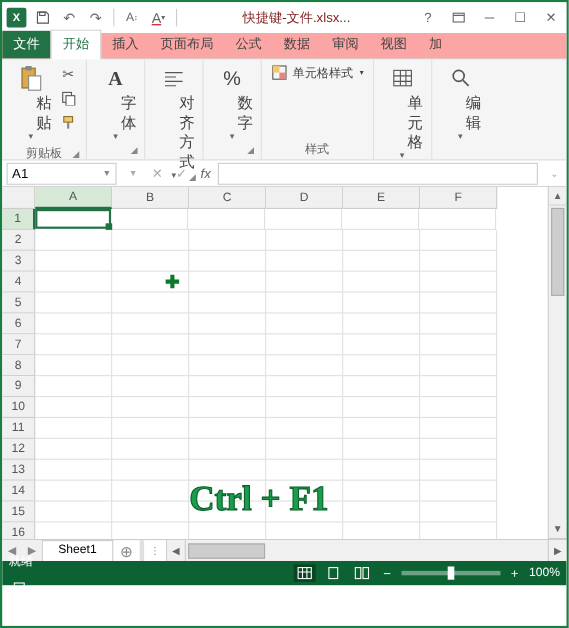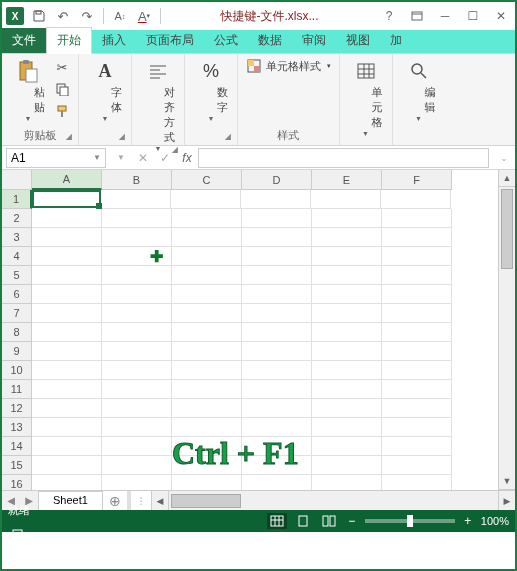--- a/index.html
+++ b/index.html
@@ -9,35 +9,35 @@
 .titlebar { height: 28px; background: #fff; display: flex; align-items: center; font-size: 11px; color: #444; }
 .titlebar .app-icon { width: 18px; height: 18px; margin: 0 4px; background: #217346; border-radius: 2px; display: flex; align-items: center; justify-content: center; color: #fff; font-size: 10px; font-weight: bold; }
 .qat { display: flex; align-items: center; gap: 2px; }
 .qat-btn { width: 22px; height: 22px; display: flex; align-items: center; justify-content: center; color: #666; cursor: pointer; font-size: 13px; }
 .qat-sep { width: 1px; height: 16px; background: #ccc; margin: 0 3px; }
 .title-text { flex: 1; text-align: center; color: #7f1d1d; font-size: 12px; }
 .win-btns { display: flex; }
 .win-btn { width: 28px; height: 22px; display: flex; align-items: center; justify-content: center; color: #666; cursor: pointer; font-size: 12px; }
 
 
-.tabs { height: 24px; background: #5eead4; display: flex; align-items: flex-end; font-size: 12px; border-bottom: 1px solid #d4d4d4; }
+.tabs { height: 24px; background: #fca5a5; display: flex; align-items: flex-end; font-size: 12px; border-bottom: 1px solid #d4d4d4; }
 .tab { padding: 4px 10px; color: #444; cursor: pointer; }
 .tab.file { background: #217346; color: #fff; }
 .tab.active { background: #fff; border: 1px solid #d4d4d4; border-bottom: 1px solid #fff; margin-bottom: -1px; color: #217346; }
 .tab.partial { padding-right: 4px; }
 
 
 .ribbon { height: 92px; background: #f5f5f5; border-bottom: 1px solid #d4d4d4; display: flex; font-size: 11px; color: #444; }
 .rgroup { border-right: 1px solid #e0e0e0; padding: 3px 6px 2px; display: flex; flex-direction: column; justify-content: space-between; }
 .rgroup-body { display: flex; align-items: flex-start; gap: 4px; }
 .rgroup-label { text-align: center; font-size: 11px; color: #666; padding-top: 2px; position: relative; }
 .rgroup-label .launcher { position: absolute; right: 0; bottom: 2px; font-size: 8px; color: #888; cursor: pointer; }
 .rbtn-lg { width: 40px; display: flex; flex-direction: column; align-items: center; cursor: pointer; padding: 2px; }
 .rbtn-lg .ico { width: 24px; height: 24px; display: flex; align-items: center; justify-content: center; font-size: 18px; }
-.rbtn-lg .lbl { font-size: 11px; margin-top: 2px; margin-left: 24px; }
+.rbtn-lg .lbl { font-size: 14px; margin-top: 2px; margin-left: 24px; }
 .rbtn-lg .drop { font-size: 7px; color: #666; }
 .rcol { display: flex; flex-direction: column; gap: 2px; }
 .rbtn-sm { width: 20px; height: 20px; display: flex; align-items: center; justify-content: center; cursor: pointer; font-size: 13px; color: #555; }
 .ritem { display: flex; align-items: center; gap: 4px; cursor: pointer; padding: 1px 2px; font-size: 11px; white-space: nowrap; }
 .ritem .ico { width: 16px; height: 16px; display: flex; align-items: center; justify-content: center; font-size: 12px; }
 
 
 .fbar { height: 24px; border-bottom: 1px solid #d4d4d4; display: flex; align-items: center; background: #fff; font-size: 12px; }
 .namebox { width: 100px; height: 20px; border: 1px solid #ccc; margin: 0 4px; display: flex; align-items: center; padding: 0 4px; }
 .namebox input { border: none; width: 60px; font-size: 12px; outline: none; }

